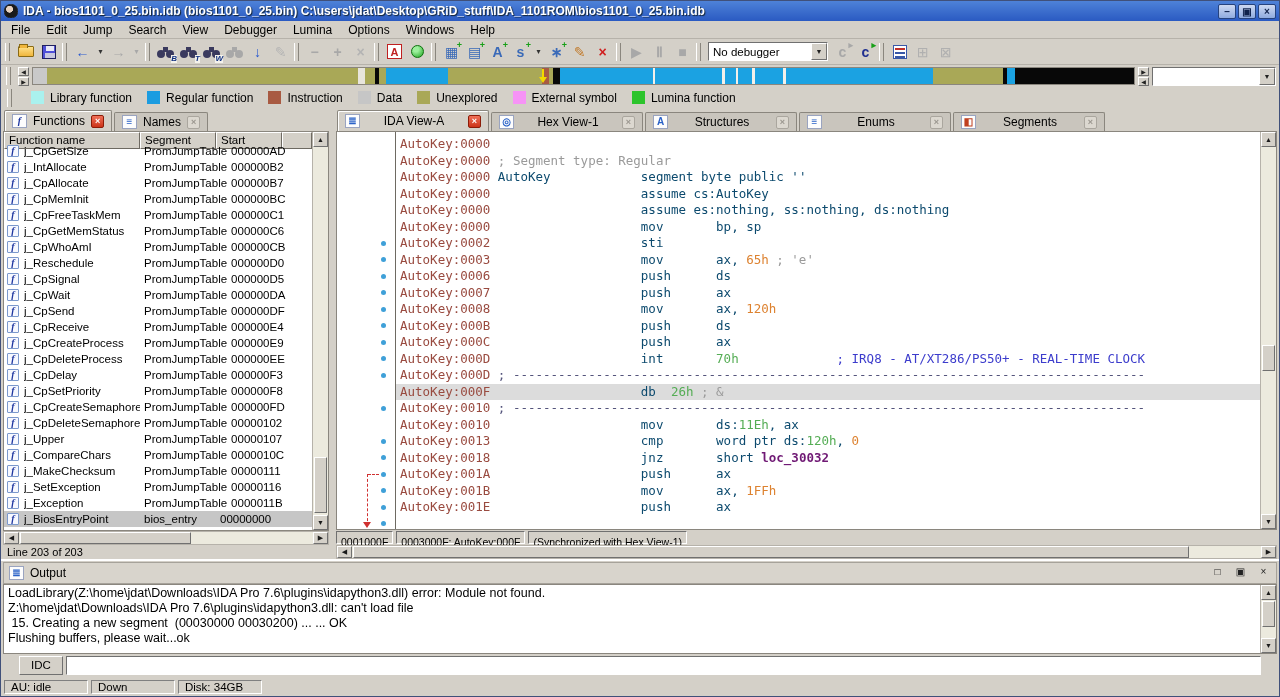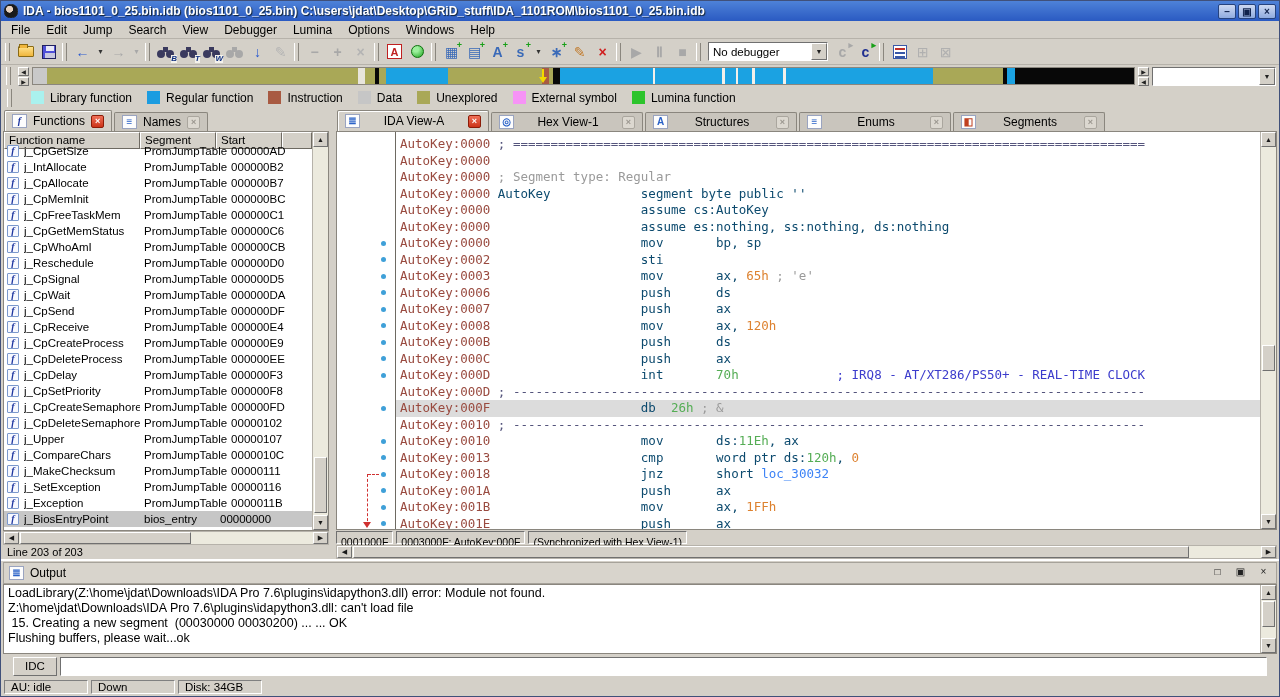--- a/index.html
+++ b/index.html
@@ -110,32 +110,32 @@
   .d-dot { position:absolute; left:44px; width:5px; height:5px; border-radius:50%; background:#3fa0d8; }
   .jmp-arrow { position:absolute; left:30px; top:342px; height:52px; border-left:1px dashed #d03030; }
   .jmp-arrow::before { content:""; position:absolute; top:0; left:0; width:11px; border-top:1px dashed #d03030; }
   .jmp-arrow::after { content:""; position:absolute; bottom:-6px; left:-5px; width:0; height:0; border:4px solid transparent; border-top:6px solid #d03030; }
   .d-code { flex:1; border-left:1px solid #6e6a62; padding-top:4px; overflow:hidden; position:relative;
     font-family:"DejaVu Sans Mono",monospace; font-size:12.5px; line-height:16.5px; }
   .d-line { height:16.5px; white-space:pre; padding-left:4px; }
   .d-line.hl { background:#dcdcdc; }
   .c-a { color:#994a3f; } .c-b { color:#54547c; } .c-c { color:#9a9a9a; }
   .c-k { color:#0c4a6e; } .c-n { color:#dd8230; } .c-g { color:#55ad55; }
-  .c-m { color:#3c3ccc; } .c-l { color:#3b82f6; } .c-w { color:#000; }
+  .c-m { color:#3c3ccc; } .c-l { color:#701a75;font-weight:bold; } .c-w { color:#000; }
   .disasm-status { height:15px; flex:0 0 15px; display:flex; gap:3px; padding:1px 2px; font-size:10.5px; }
   .status-cell { border:1px solid; border-color:#707070 #fff #fff #707070; background:#d4d0c8; padding:4px 4px; white-space:nowrap; }
 
   
   .output-dock { height:119px; flex:0 0 119px; display:flex; flex-direction:column; border-top:2px solid #fff; }
   .out-title { height:22px; flex:0 0 22px; display:flex; align-items:center; gap:6px; padding:0 5px; background:#d8d4cc; border:1px solid #a6a29a; margin:1px 2px 0; }
   .out-title-label { flex:1; }
   .out-btn { width:15px; height:14px; font-size:10px; line-height:12px; text-align:center; color:#222; }
   .out-body { flex:1 1 auto; display:flex; margin:0 2px; border:1px solid #8a867e; background:#fff; min-height:0; }
   .out-text { flex:1; padding:1px 4px; font-size:12.5px; line-height:15px; white-space:pre; overflow:hidden; }
-  .idc-row { height:24px; flex:0 0 24px; display:flex; align-items:center; gap:3px; padding:2px 12px; }
+  .idc-row { height:24px; flex:0 0 24px; display:flex; gap:3px; padding:2px 18px; }
   .idc-btn { width:44px; height:19px; background:#d4d0c8; border:1px solid; border-color:#fff #707070 #707070 #fff; text-align:center; font-size:11.5px; line-height:17px; }
   .idc-input { flex:1; height:19px; background:#fff; border:1px solid; border-color:#707070 #fff #fff #707070; }
 
   
   .statusbar { height:18px; flex:0 0 18px; display:flex; gap:3px; padding:2px 3px; }
   .sb-cell { border:1px solid; border-color:#808080 #fff #fff #808080; padding:0 6px; font-size:11.5px; min-width:84px; white-space:nowrap; }
 </style>
 </head>
 <body>
 
@@ -598,21 +598,20 @@
             <span class="d-dot" style="top: 240.75px;"></span>
             <span class="d-dot" style="top: 273.75px;"></span>
             <span class="d-dot" style="top: 306.75px;"></span>
             <span class="d-dot" style="top: 323.25px;"></span>
             <span class="d-dot" style="top: 339.75px;"></span>
             <span class="d-dot" style="top: 356.25px;"></span>
             <span class="d-dot" style="top: 372.75px;"></span>
             <span class="d-dot" style="top: 389.25px;"></span>
           </div>
         <div class="d-code">
-            <div class="d-line"><span class="c-a">AutoKey:0000</span><span class="c-b"> ; ====================================================================================</span></div>
             <div class="d-line"><span class="c-a">AutoKey:0000</span></div>
             <div class="d-line"><span class="c-a">AutoKey:0000</span><span class="c-c"> ; Segment type: Regular</span></div>
             <div class="d-line"><span class="c-a">AutoKey:0000</span><span class="c-w"> </span><span class="c-k">AutoKey</span><span class="c-w">            </span><span class="c-k">segment byte public ''</span></div>
             <div class="d-line"><span class="c-a">AutoKey:0000</span><span class="c-w">                    </span><span class="c-k">assume cs:AutoKey</span></div>
             <div class="d-line"><span class="c-a">AutoKey:0000</span><span class="c-w">                    </span><span class="c-k">assume es:nothing, ss:nothing, ds:nothing</span></div>
             <div class="d-line"><span class="c-a">AutoKey:0000</span><span class="c-w">                    </span><span class="c-k">mov       bp, sp</span></div>
             <div class="d-line"><span class="c-a">AutoKey:0002</span><span class="c-w">                    </span><span class="c-k">sti</span></div>
             <div class="d-line"><span class="c-a">AutoKey:0003</span><span class="c-w">                    </span><span class="c-k">mov       ax, </span><span class="c-n">65h</span><span class="c-c"> ; 'e'</span></div>
             <div class="d-line"><span class="c-a">AutoKey:0006</span><span class="c-w">                    </span><span class="c-k">push      ds</span></div>
             <div class="d-line"><span class="c-a">AutoKey:0007</span><span class="c-w">                    </span><span class="c-k">push      ax</span></div>

